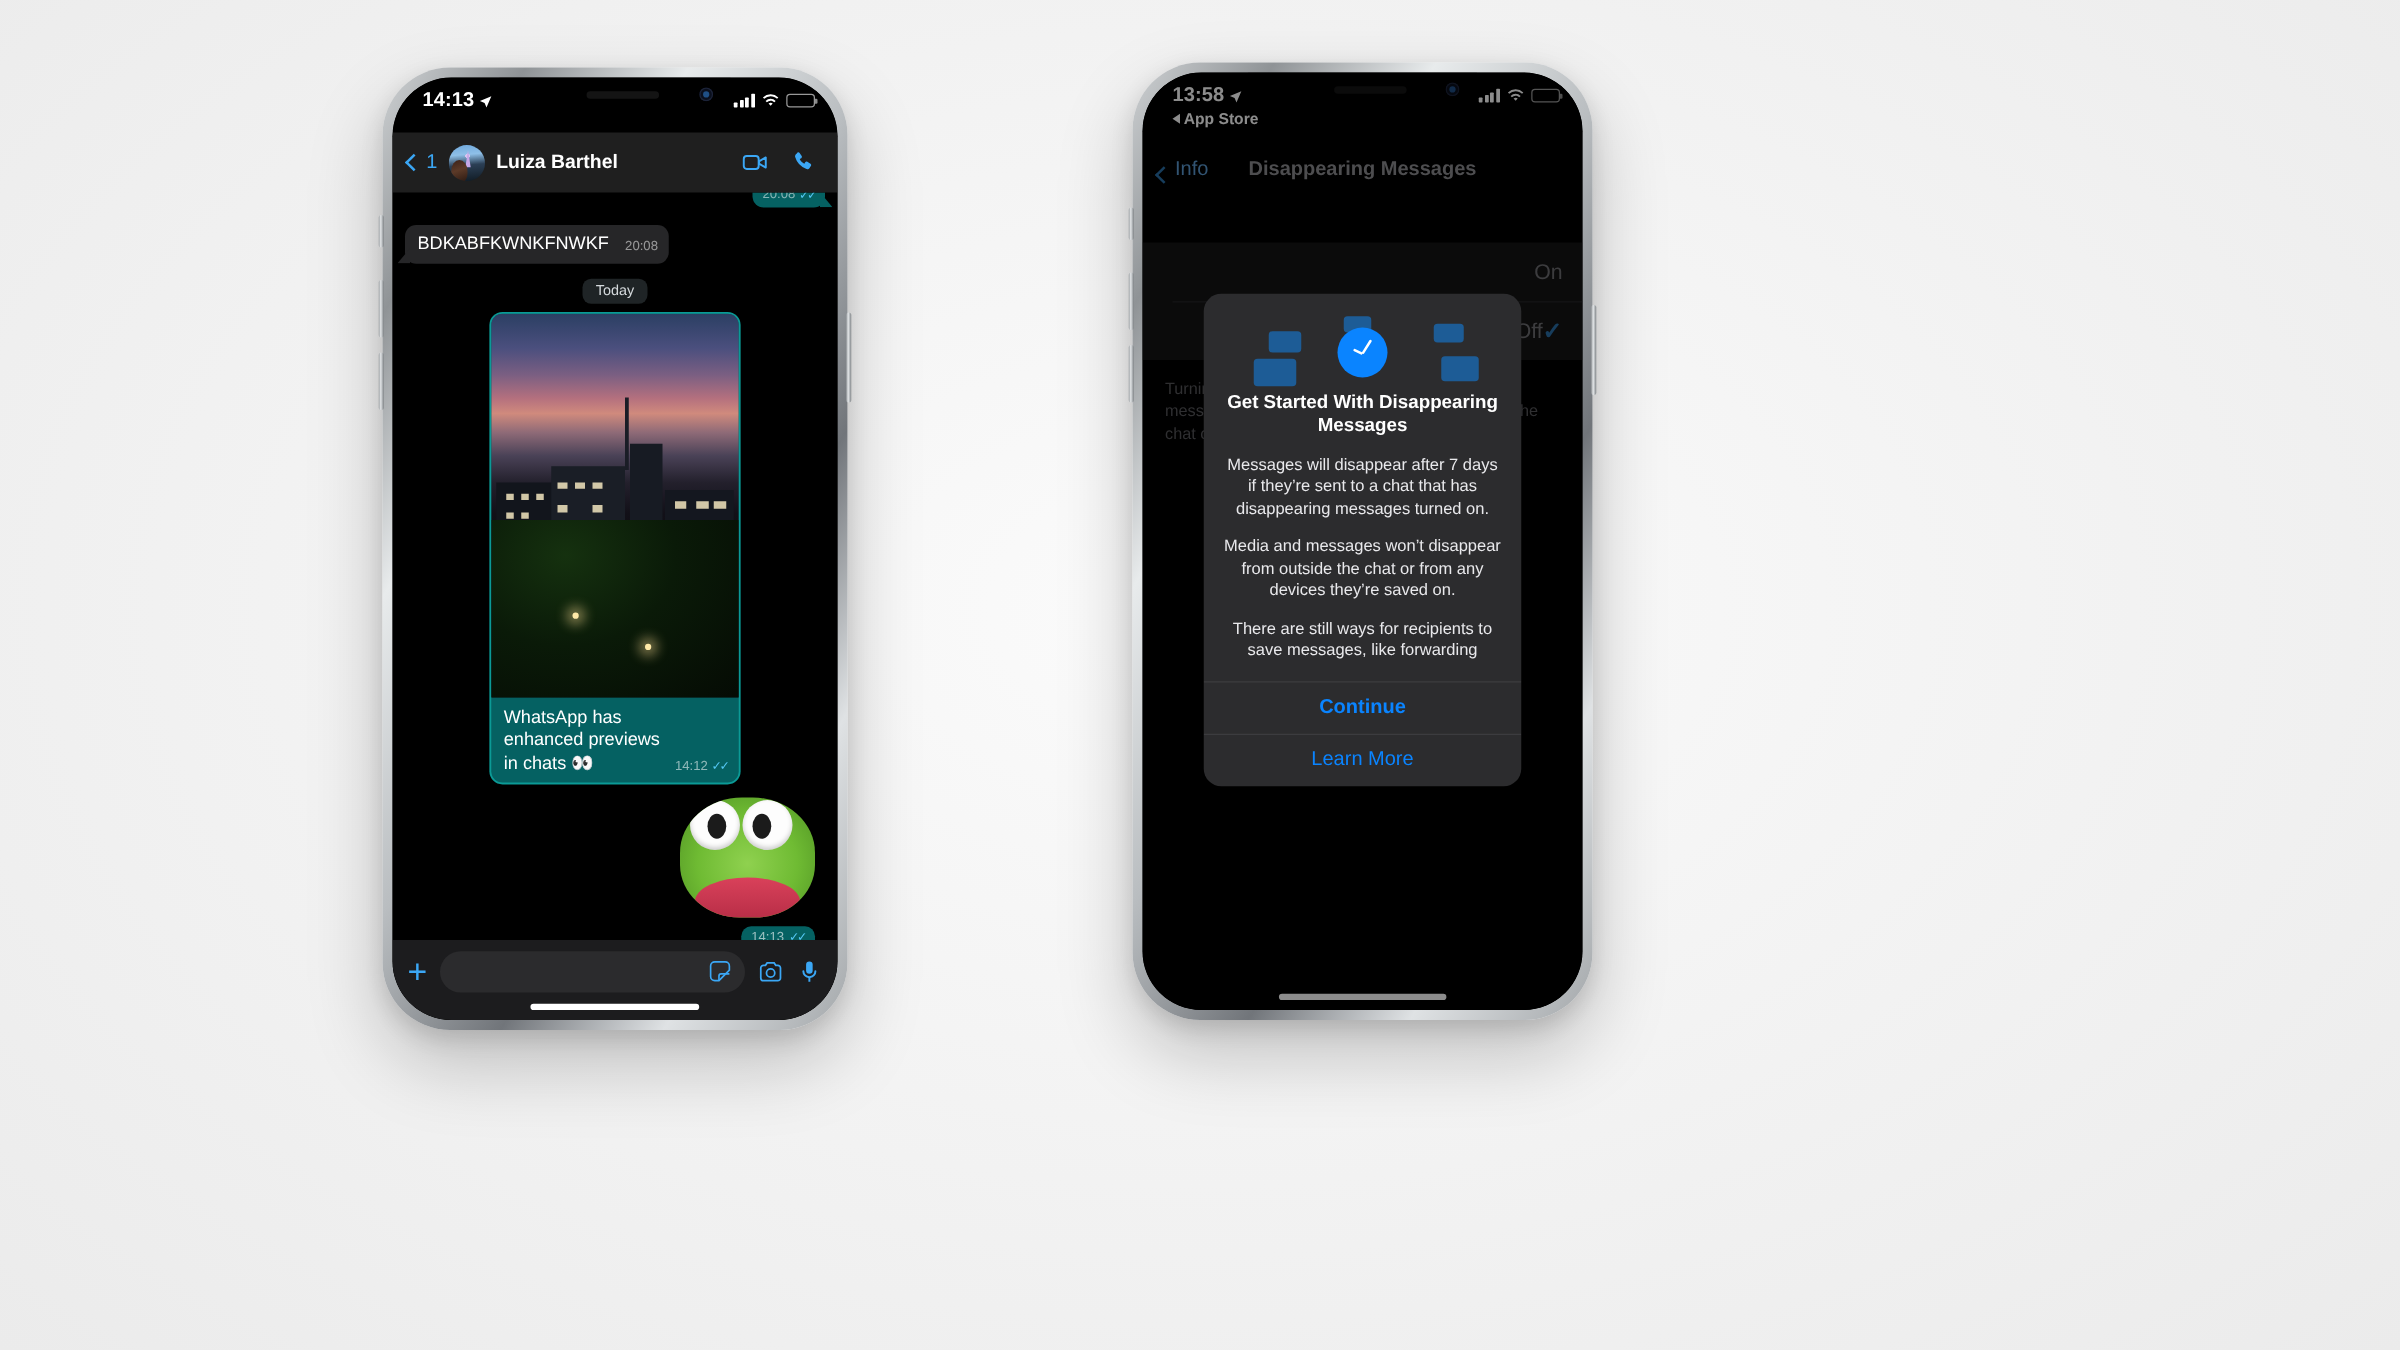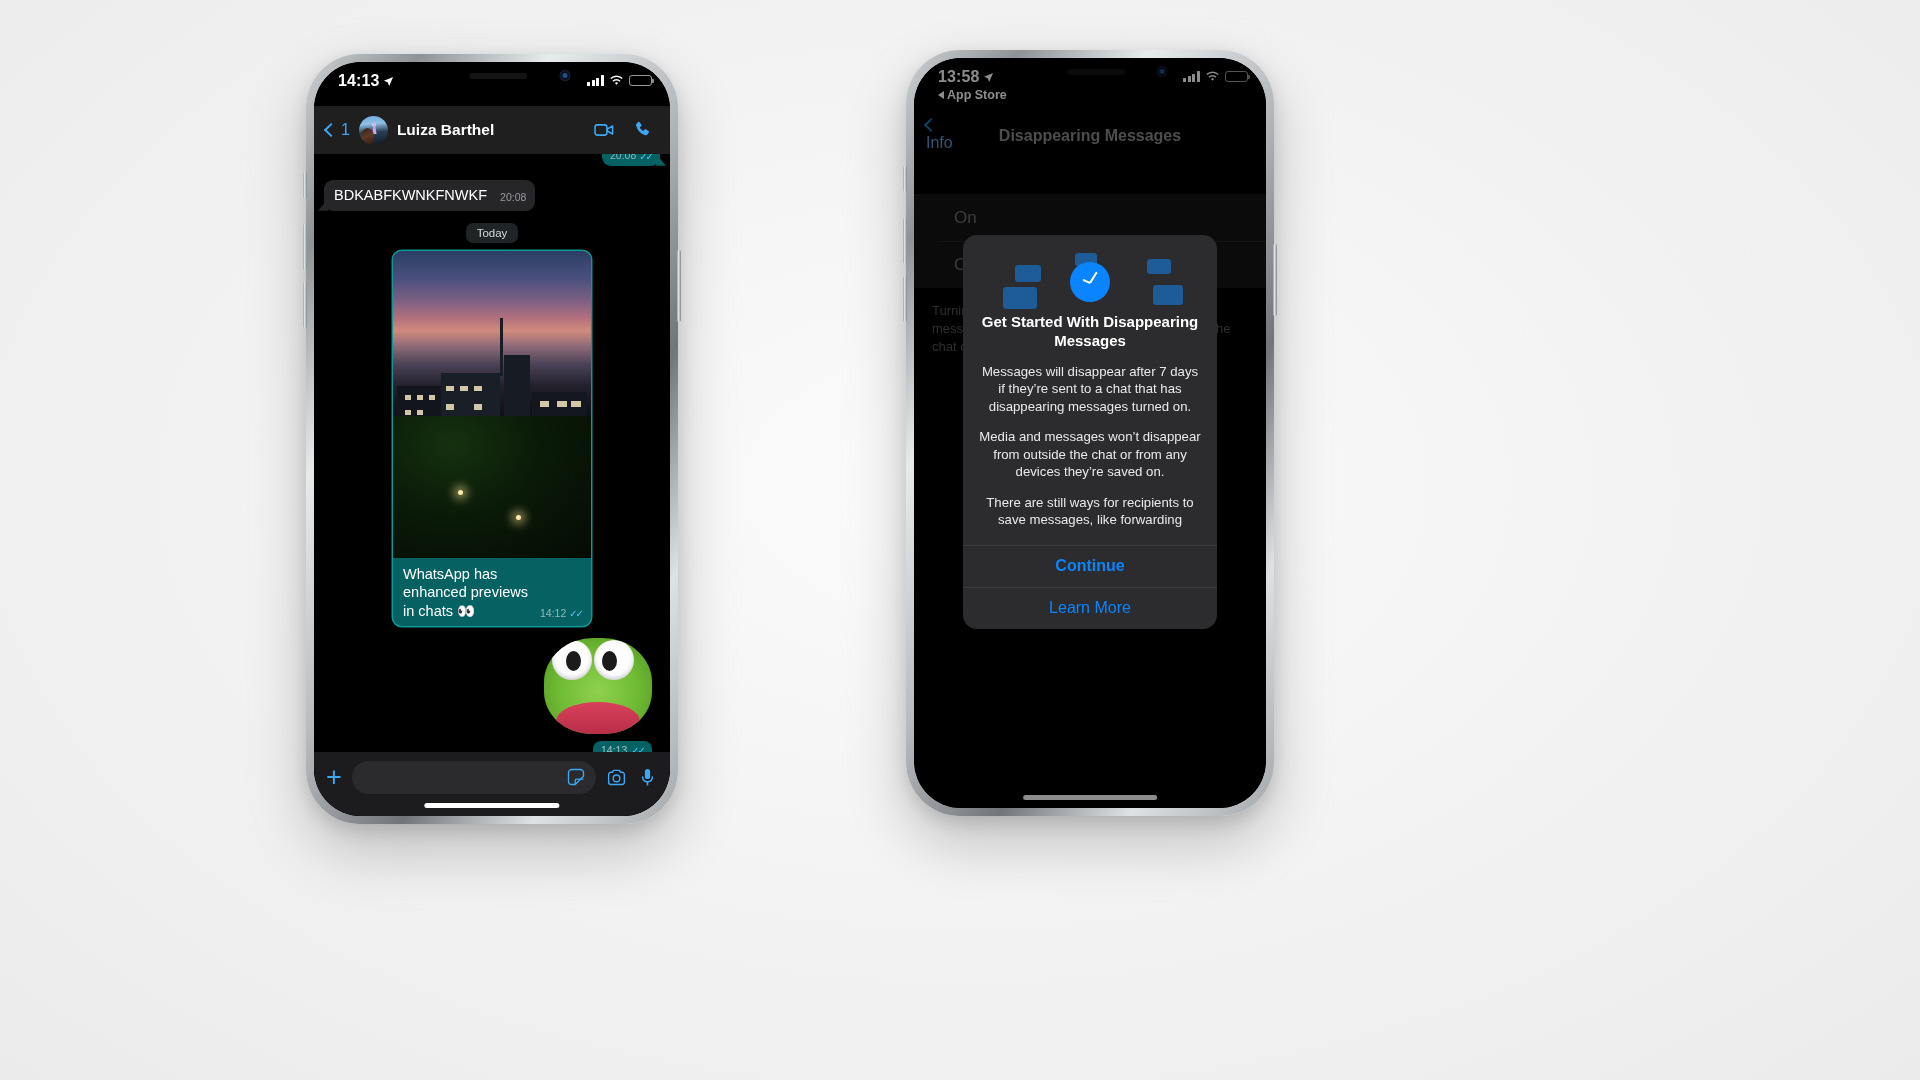--- a/index.html
+++ b/index.html
@@ -277,34 +277,34 @@
     padding-right:10px;
   }
   .ic-small{width:20px;height:20px;color:#3ba7f5;cursor:pointer;}
   .ic-gray{width:21px;height:21px;color:#3ba7f5;cursor:pointer;}
 
   
   .set-header {
     position:absolute;top:56px;left:0;right:0;height:44px;
     display:flex;align-items:center;padding:0 12px;z-index:20;
   }
-  .set-back{display:flex;align-items:flex-start;gap:4px;color:#2a6fa8;cursor:pointer;flex-direction:column;}
+  .set-back{display:flex;align-items:flex-end;gap:4px;color:#2a6fa8;cursor:pointer;}
   .set-back .chev{
     width:10px;height:10px;border-left:2.6px solid #2a6fa8;border-bottom:2.6px solid #2a6fa8;
     transform:rotate(45deg);
   }
   .set-back span{font-size:16px;color:#5b9ad1;}
   .set-title{
     position:absolute;left:0;right:0;text-align:center;
     font-size:16px;font-weight:600;color:#8d8d91;pointer-events:none;
   }
   .set-body{position:absolute;top:100px;left:0;right:0;bottom:0;overflow:hidden;}
   .opt-group{ background:#141414; margin-top:36px; }
   .opt-row{
-    height:47px;display:flex;align-items:center;justify-content:flex-start;
+    height:47px;display:flex;align-items:center;justify-content:flex-end;
     padding:0 16px;color:#6e6e72;font-size:17px;cursor:pointer;margin-left:24px;
   }
   .opt-row + .opt-row{ border-top:.5px solid #262628; }
   .opt-check{color:#2a6fa8;font-size:19px;font-weight:600;}
   .opt-foot{
     padding:14px 18px 0;font-size:13px;line-height:1.38;color:#56565a;
   }
 
   
   .dim{position:absolute;inset:0;background:rgba(0,0,0,.45);z-index:50;}

